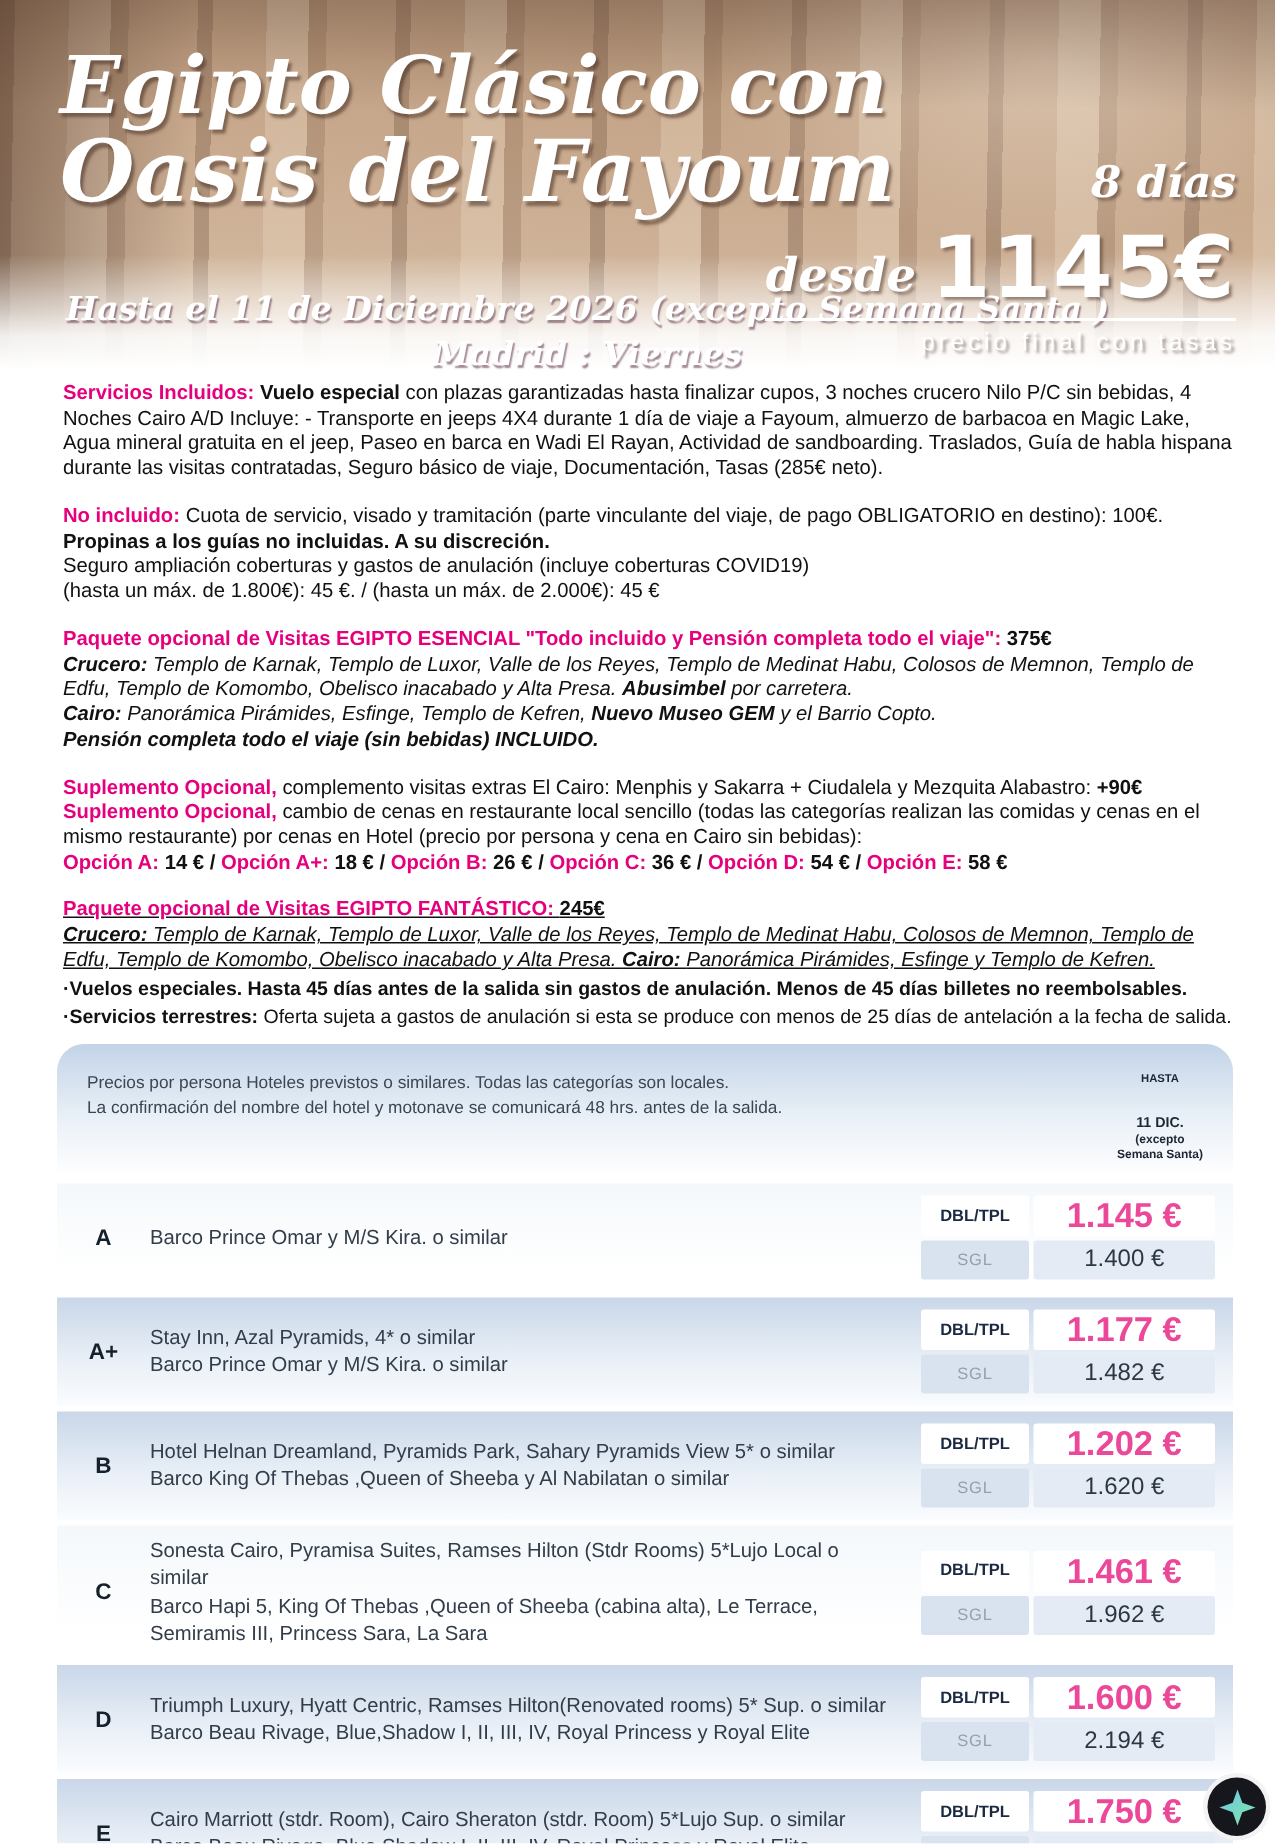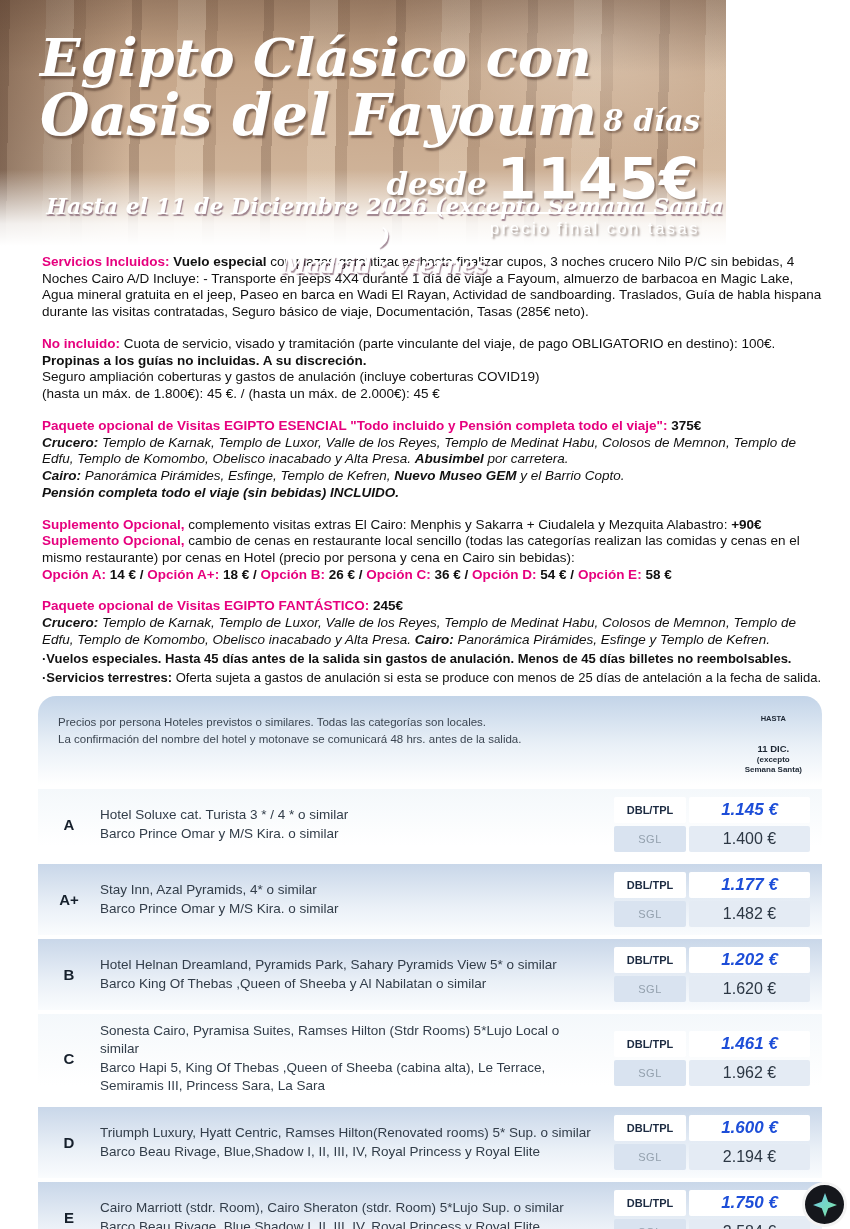--- a/index.html
+++ b/index.html
@@ -1,21 +1,21 @@
 <!DOCTYPE html>
 <html><head>
 <meta charset="utf-8">
 <style>
   *{margin:0;padding:0;box-sizing:border-box;}
   html,body{background:#fff;}
   .page{position:relative;width:850px;height:1229px;background:#fff;overflow:hidden;
         font-family:"Liberation Sans",sans-serif;color:#1a1a1a;}
 
   
-  .hero{position:relative;width:726px;height:246px;
+  .hero{position:relative;width:850px;height:246px;
     background:
       radial-gradient(ellipse 320px 170px at 82% 18%, rgba(255,246,235,.38), rgba(0,0,0,0) 70%),
       repeating-linear-gradient(91deg,
         rgba(104,76,58,.30) 0 10px, rgba(0,0,0,0) 10px 46px,
         rgba(242,227,206,.28) 46px 74px, rgba(120,90,68,.24) 74px 86px,
         rgba(0,0,0,0) 86px 132px),
       linear-gradient(184deg,#a8886f 0%,#c3a386 28%,#cbad92 55%,#d9c2a9 100%);}
   .hero::before{content:"";position:absolute;inset:0;
       background:linear-gradient(to right, rgba(70,45,32,.45), rgba(0,0,0,0) 130px),
                  linear-gradient(to bottom, rgba(80,55,40,.28), rgba(0,0,0,0) 72px);}
@@ -38,21 +38,21 @@
               font-family:"Liberation Sans",sans-serif;font-style:normal;font-weight:400;
               font-size:16.5px;letter-spacing:2.5px;}
 
   
   .copy{padding:8px 26px 0 42px;font-size:13.5px;line-height:1.24;color:#111;}
   .copy p{margin-bottom:15px;}
   .pink{color:#E6007E;}
   .b{font-weight:bold;}
   .bi{font-weight:bold;font-style:italic;}
   .i{font-style:italic;}
-  .copy .tight{margin-bottom:0;}
+  .copy .tight{margin-bottom:0;text-decoration:underline;}
   .notes{font-size:13px;margin-top:2px;}
   .notes div{margin-bottom:3px;}
 
   
   .ptable{margin:10px 28px 0 38px;width:784px;border-radius:18px;overflow:hidden;
           display:flex;flex-direction:column;gap:4px;background:#fff;}
   .thead{display:flex;justify-content:space-between;
          background:linear-gradient(180deg,#c3d4e8 0%,#e9f0f7 55%,#ffffff 100%);
          padding:18px 14px 10px 20px;min-height:64px;}
   .tintro{font-size:11.5px;color:#3c4652;line-height:1.45;}
@@ -62,21 +62,21 @@
   .tperiod .ph3,.tperiod .ph4{font-size:8px;font-weight:bold;}
   .trow{display:flex;align-items:center;padding:8px 12px 8px 0;min-height:64px;}
   .bg-blue{background:linear-gradient(180deg,#c9d7e9 0%,#eaf0f7 60%,#fafcfe 100%);}
   .bg-light{background:linear-gradient(180deg,#f4f8fb 0%,#ffffff 80%);}
   .cat{width:62px;text-align:center;font-weight:bold;font-size:15px;color:#16202c;flex:none;}
   .hotels{flex:1;font-size:13.5px;color:#323d49;line-height:1.35;padding-right:14px;}
   .prices{flex:none;width:196px;display:grid;grid-template-columns:72px 121px;
           grid-auto-rows:minmax(26px,auto);gap:3px;align-self:stretch;align-content:center;}
   .pl,.pv{display:flex;align-items:center;justify-content:center;border-radius:2px;}
   .dbl-l{background:#ffffff;font-size:11px;font-weight:bold;color:#1b2a41;}
-  .dbl-v{background:#ffffff;font-size:17px;font-weight:bold;color:#1d4ed8;font-style:italic;}
+  .dbl-v{background:#ffffff;font-size:23px;font-weight:bold;color:#ec4899;}
   .sgl-l{background:#d9e3f0;font-size:11px;color:#93a0ad;letter-spacing:.5px;}
   .sgl-v{background:#e4ebf4;font-size:16px;color:#2c3744;}
   .assistant{position:absolute;right:3px;bottom:2px;width:45px;height:45px;border-radius:50%;
              background:#15171c;border:3px solid rgba(255,255,255,.95);display:flex;
              align-items:center;justify-content:center;cursor:pointer;z-index:9;}
 </style>
 </head>
 <body>
 
 <div class="page">
@@ -146,21 +146,20 @@
         <div class="ph1">HASTA</div>
         <div class="ph2">11 DIC.</div>
         <div class="ph3">(excepto</div>
         <div class="ph4">Semana Santa)</div>
       </div>
     </div>
 
     <div class="trow bg-light">
       <div class="cat">A</div>
       <div class="hotels">
-        <div>Hotel Soluxe  cat. Turista 3 * / 4 * o similar</div>
         <div>Barco Prince Omar  y M/S Kira.  o similar</div>
       </div>
       <div class="prices">
         <div class="pl dbl-l">DBL/TPL</div>
         <div class="pv dbl-v">1.145 €</div>
         <div class="pl sgl-l">SGL</div>
         <div class="pv sgl-v">1.400 €</div>
       </div>
     </div>
 

